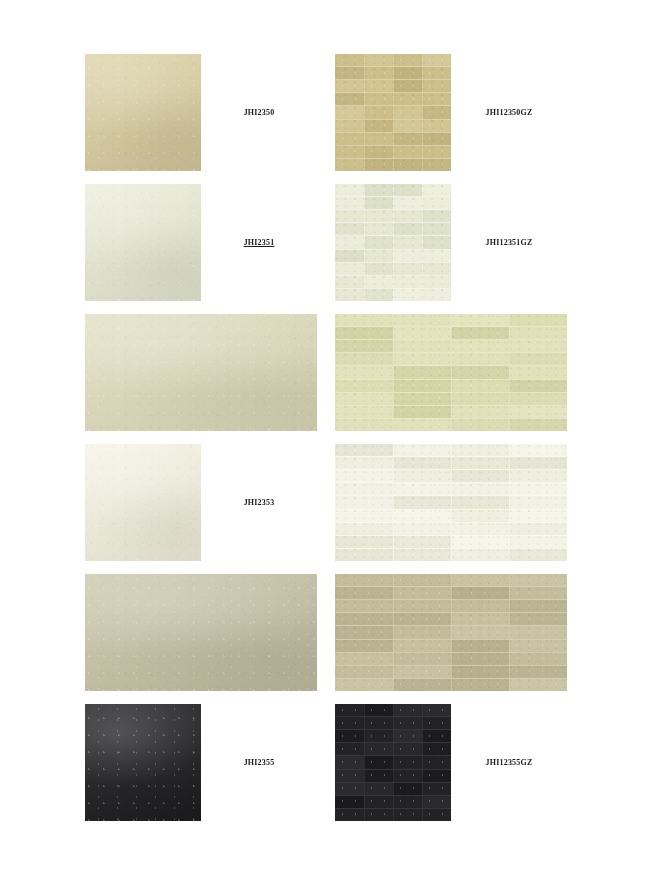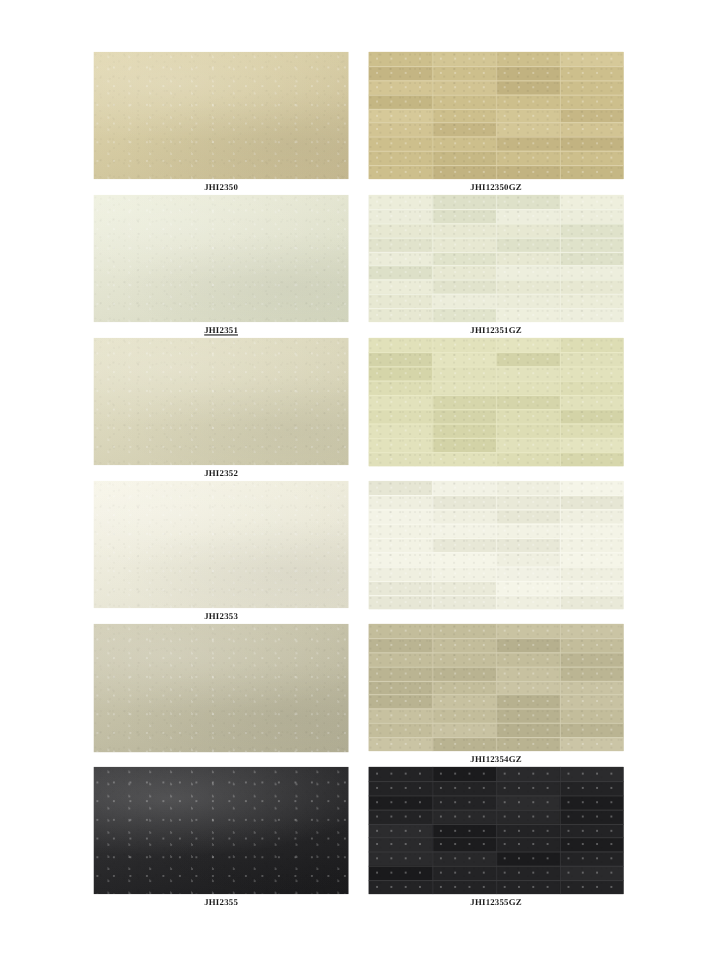--- a/index.html
+++ b/index.html
@@ -41,21 +41,21 @@
     justify-content: space-between;
     width: 482px;
     height: 130px;
     margin-bottom: 0px;
   }
 
   .swatch-cell {
     width: 232px;
     height: 130px;
     display: flex;
-    flex-direction: column;
+    flex-direction: row;
     align-items: center;
     justify-content: space-between;
   }
 
   .swatch-img {
     width: 232px;
     height: 117px;
     position: relative;
     overflow: hidden;
   }
@@ -264,21 +264,20 @@
             </div>
           </div>
           <div class="swatch-label" style="color: rgb(26, 26, 26);">JHI12351GZ</div>
         </div>
       </div>
       <div class="swatch-row">
         <div class="swatch-cell">
           <div class="swatch-img">
             <div class="swatch-plain" style="background: linear-gradient(150deg, rgb(229, 226, 200) 0%, rgb(221, 217, 188) 45%, rgb(211, 207, 176) 100%);"></div>
           </div>
-          <div class="swatch-label" style="color: rgb(26, 26, 26);">JHI2352</div>
         </div>
         <div class="swatch-cell">
           <div class="swatch-img">
             <div class="swatch-strip" style="background: rgb(221, 221, 180);">
               <div class="strip-unit" style="background: rgb(225, 225, 186);"></div>
               <div class="strip-unit" style="background: rgb(226, 226, 188);"></div>
               <div class="strip-unit" style="background: rgb(228, 228, 191);"></div>
               <div class="strip-unit" style="background: rgb(221, 221, 180);"></div>
               <div class="strip-unit" style="background: rgb(211, 211, 168);"></div>
               <div class="strip-unit" style="background: rgb(228, 228, 191);"></div>
@@ -439,21 +438,20 @@
               <div class="grout-h" style="top: 44.4444%; background: rgb(214, 209, 182); opacity: 0.85;"></div>
               <div class="grout-h" style="top: 55.5556%; background: rgb(214, 209, 182); opacity: 0.85;"></div>
               <div class="grout-h" style="top: 66.6667%; background: rgb(214, 209, 182); opacity: 0.85;"></div>
               <div class="grout-h" style="top: 77.7778%; background: rgb(214, 209, 182); opacity: 0.85;"></div>
               <div class="grout-h" style="top: 88.8889%; background: rgb(214, 209, 182); opacity: 0.85;"></div>
               <div class="grout-v" style="left: 25%; background: rgb(214, 209, 182); opacity: 0.6;"></div>
               <div class="grout-v" style="left: 50%; background: rgb(214, 209, 182); opacity: 0.6;"></div>
               <div class="grout-v" style="left: 75%; background: rgb(214, 209, 182); opacity: 0.6;"></div>
             </div>
           </div>
-          <div class="swatch-label" style="color: rgb(26, 26, 26);">JHI12354GZ</div>
         </div>
       </div>
       <div class="swatch-row">
         <div class="swatch-cell">
           <div class="swatch-img">
             <div class="swatch-plain" style="background: linear-gradient(150deg, rgb(44, 44, 46) 0%, rgb(35, 35, 37) 45%, rgb(27, 27, 29) 100%);"></div>
           </div>
           <div class="swatch-label" style="color: rgb(26, 26, 26);">JHI2355</div>
         </div>
         <div class="swatch-cell">

